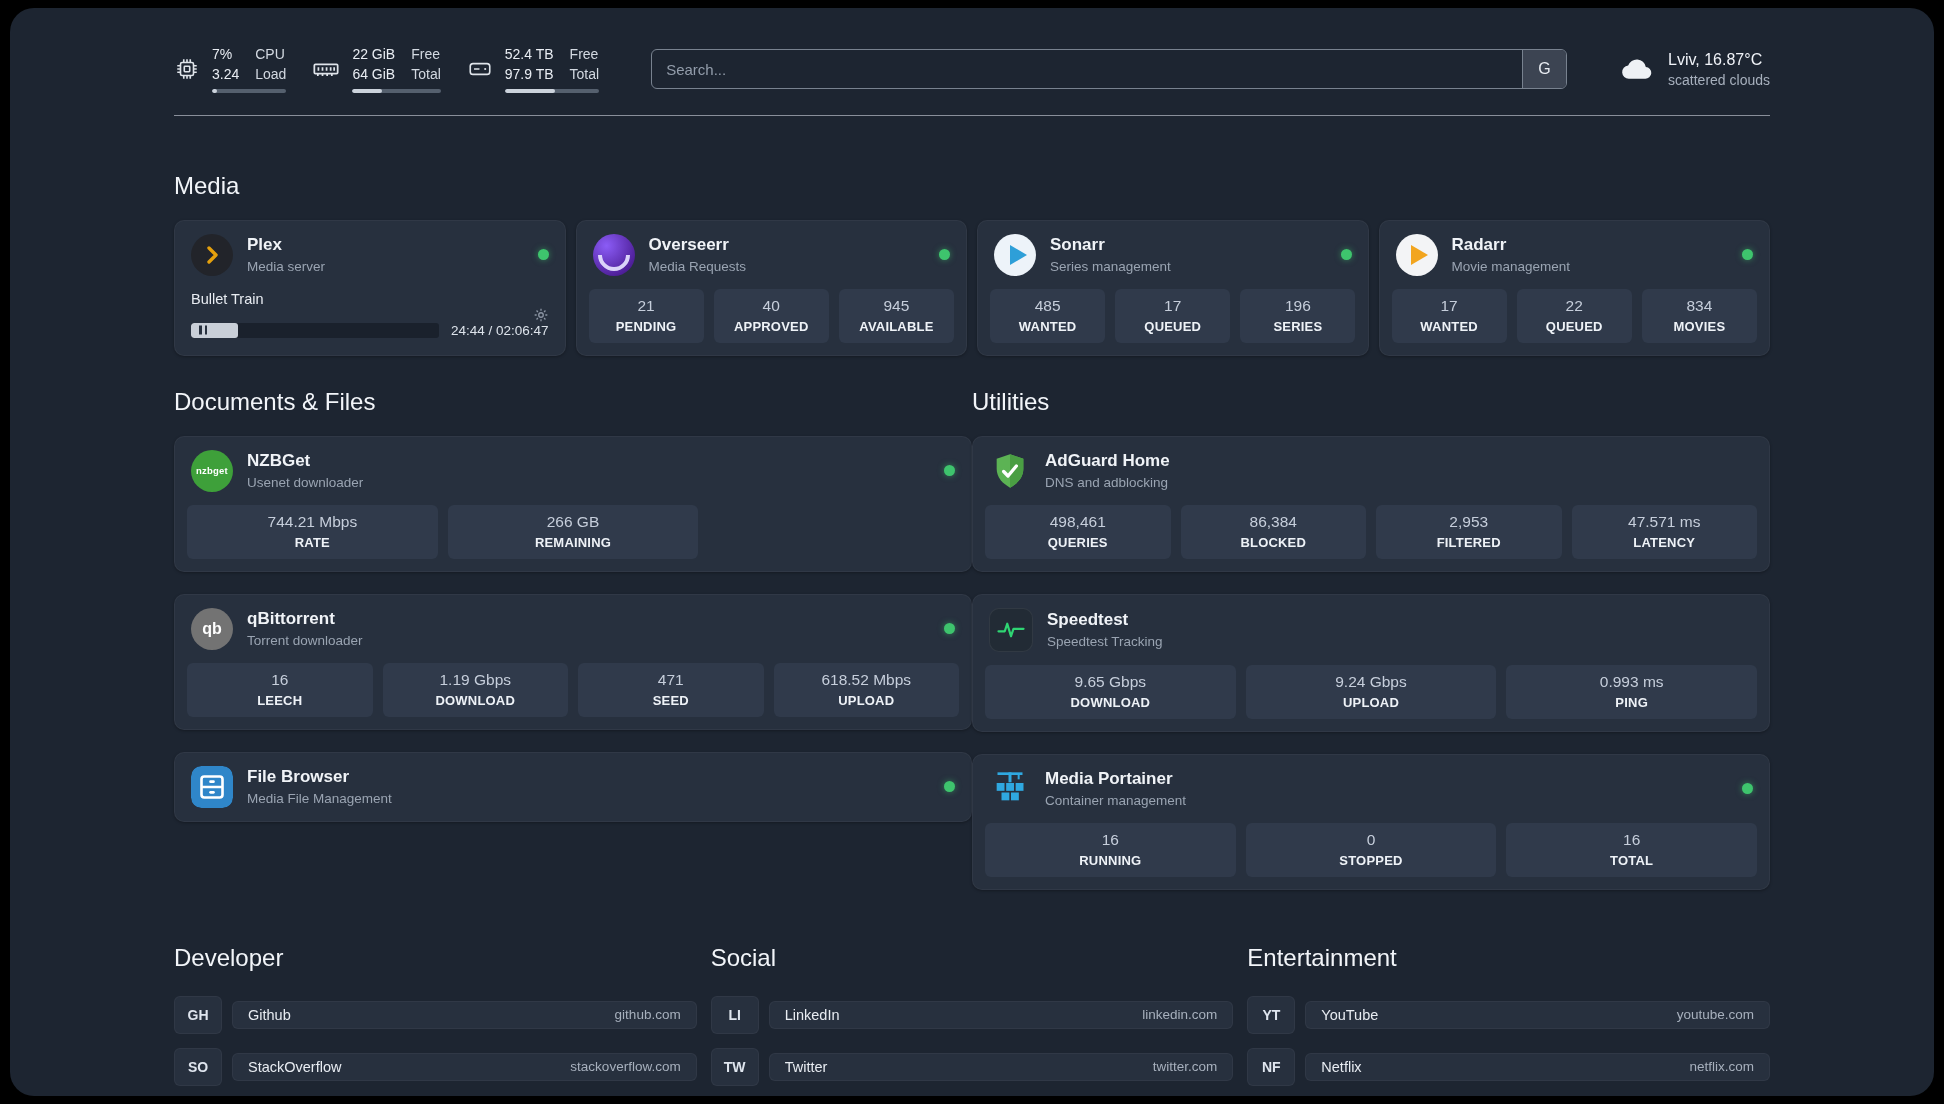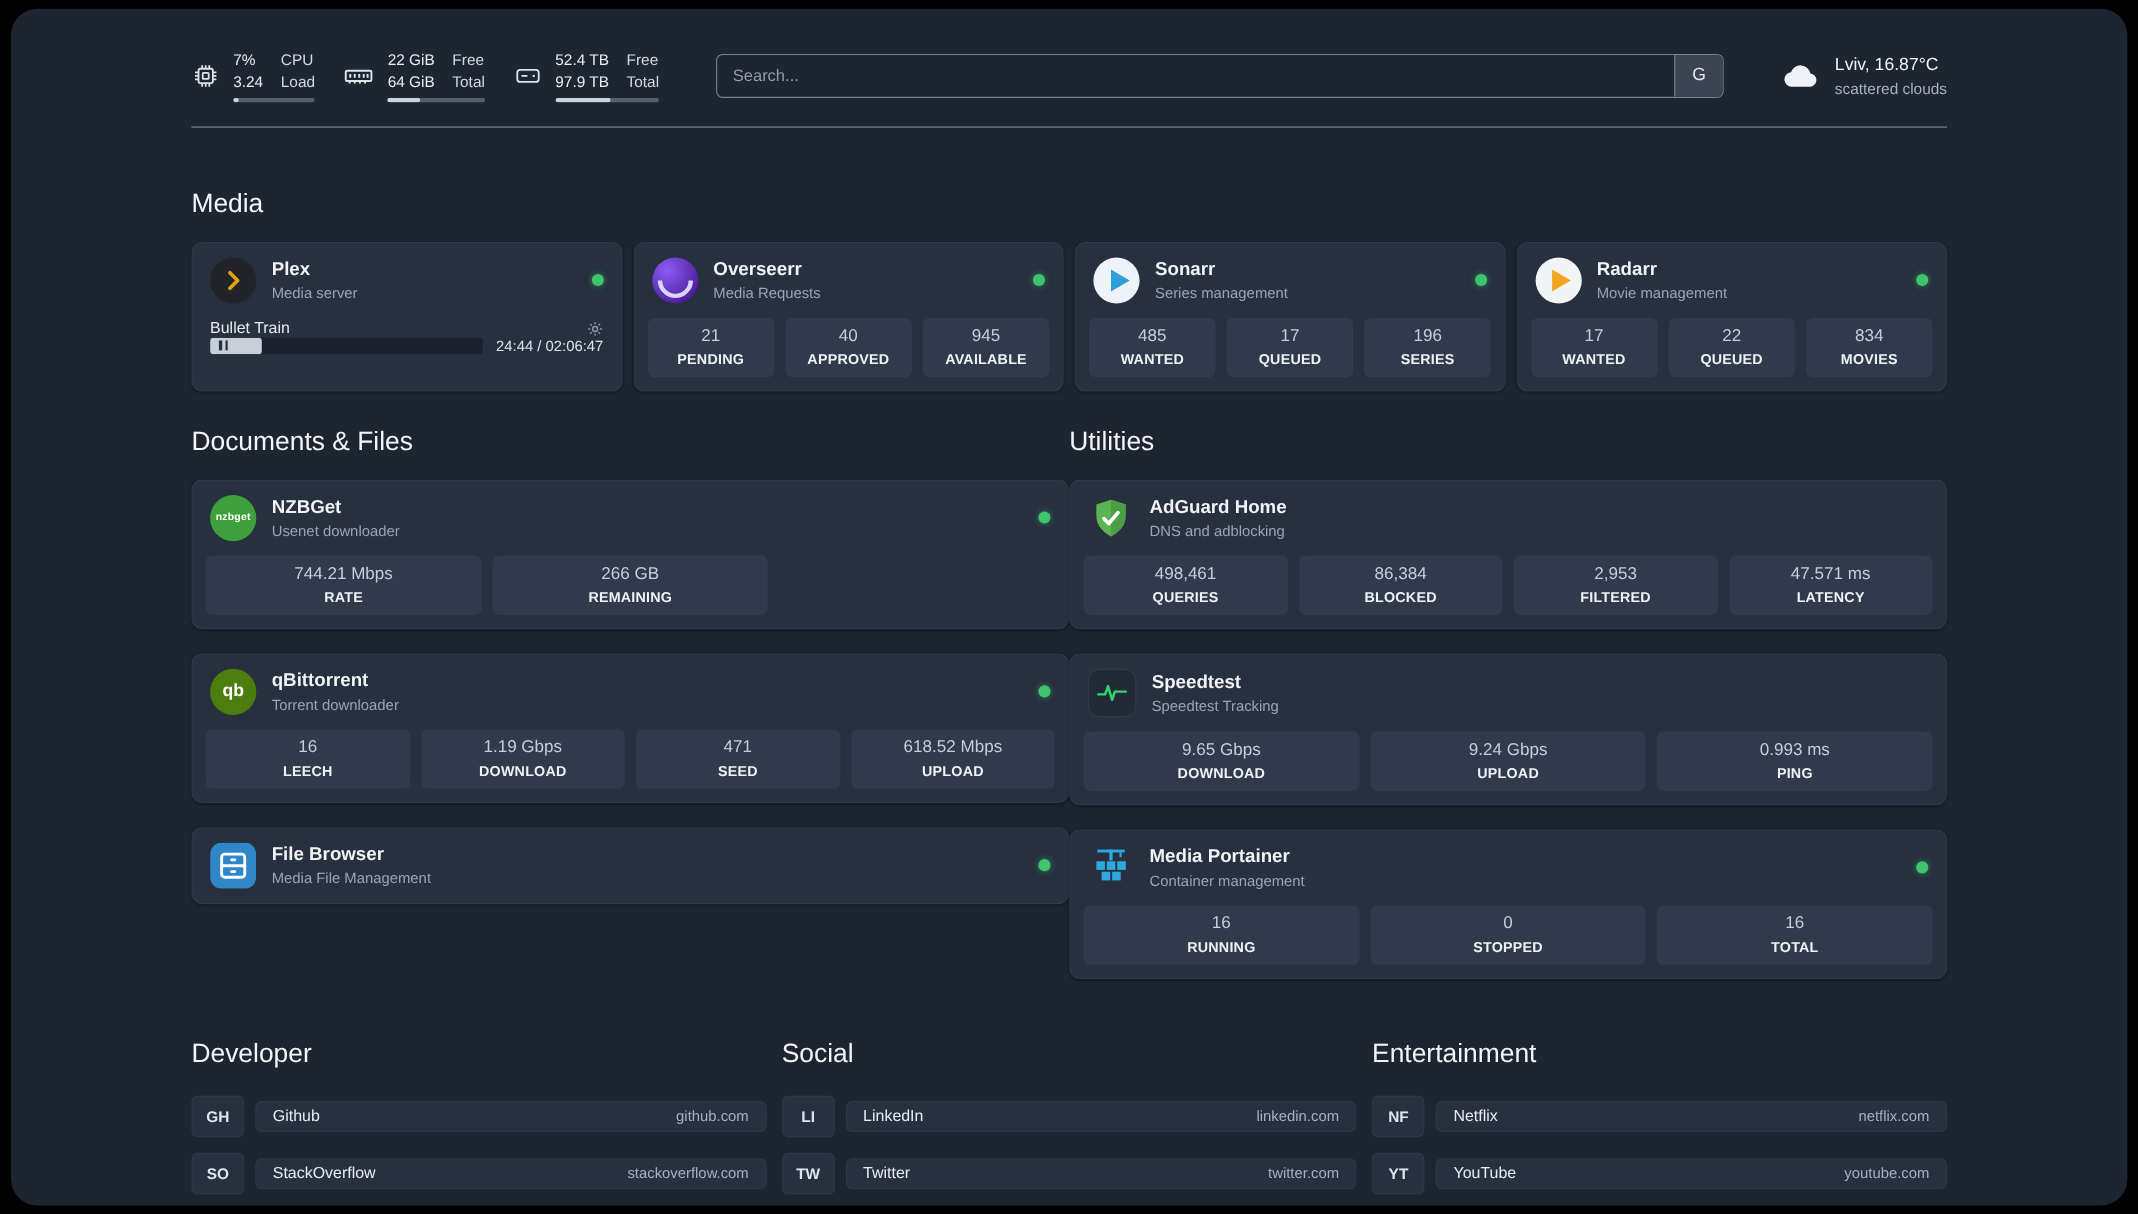--- a/index.html
+++ b/index.html
@@ -50,21 +50,21 @@
     box-shadow:0 0 6px rgba(62,196,109,.55);}
   .stats{display:grid;gap:10px;padding:0 12px 12px;}
   .cols-3{grid-template-columns:repeat(3,1fr);}
   .cols-4{grid-template-columns:repeat(4,1fr);}
   .stat{background:#303a4b;border-radius:6px;text-align:center;padding:8px 4px 9px;}
   .stat-value{font-size:15.5px;color:#c6cedb;}
   .stat-label{font-size:13px;font-weight:700;color:#eef2f7;margin-top:4px;letter-spacing:.2px;}
 
   
   .np{padding:2px 16px 15px;}
-  .np-row1{display:flex;align-items:flex-start;}
+  .np-row1{display:flex;align-items:flex-start;flex-direction:column;}
   .np-title{font-size:14.5px;color:#e8ecf2;}
   .np-gear{margin-left:auto;display:flex;cursor:pointer;}
   .np-row2{display:flex;align-items:center;gap:12px;}
   .np-bar{flex:1;height:15px;background:#1a212c;border-radius:3px;position:relative;overflow:hidden;cursor:pointer;}
   .np-fill{position:absolute;left:0;top:0;bottom:0;background:#c9cfd8;border-radius:3px;}
   .pause{position:absolute;left:8px;top:50%;transform:translateY(-50%);display:flex;gap:3px;}
   .pause i{width:2.6px;height:9px;background:#27303e;display:block;}
   .np-time{font-size:13.5px;color:#dde3eb;white-space:nowrap;}
 
   
@@ -74,21 +74,21 @@
     border:4.5px solid rgba(226,221,253,.95);border-right-color:transparent;
     border-bottom-color:transparent;transform:rotate(-135deg);}
   .icon.sonarr{background:#edf3f9;}
   .icon.radarr{background:#f3f4f6;}
   .tri{width:0;height:0;border-top:10px solid transparent;border-bottom:10px solid transparent;
     border-left:17px solid #2e9fd8;margin-left:6px;}
   .tri.amber{border-left-color:#f2a51f;}
   .icon.nzbget{background:#3ea03a;}
   .icon-text{color:#fff;font-weight:700;}
   .icon.nzbget .icon-text{font-size:9.5px;letter-spacing:.2px;}
-  .icon.qbittorrent{background:#4d7c0f;justify-content:center;}
+  .icon.qbittorrent{background:#737373;justify-content:center;}
   .icon.qbittorrent .icon-text{font-size:16px;}
   .icon.filebrowser{border-radius:10px;background:transparent;}
   .icon.speedtest{border-radius:10px;background:#222b35;border:1px solid rgba(255,255,255,.07);}
   .icon.adguard,.icon.portainer{background:transparent;overflow:visible;}
 
   
   .bookmarks{display:grid;grid-template-columns:1fr 1fr 1fr;gap:14px;margin-top:54px;}
   .bm-title{margin-bottom:24px;}
   .bm-row{display:flex;align-items:center;margin-bottom:14px;}
   .bm-abbr{width:46px;height:36px;border-radius:6px;background:#27303e;
@@ -529,31 +529,31 @@
           <span class="bm-pill">
             <span class="bm-name">Twitter</span>
             <span class="bm-url">twitter.com</span>
           </span>
         </div>
       </div>
 
       <div class="bm-col">
         <div class="section-title bm-title">Entertainment</div>
         <div class="bm-row">
+          <span class="bm-abbr">YT</span>
+          <span class="bm-pill">
+            <span class="bm-name">YouTube</span>
+            <span class="bm-url">youtube.com</span>
+          </span>
+        </div>
+        <div class="bm-row">
           <span class="bm-abbr">NF</span>
           <span class="bm-pill">
             <span class="bm-name">Netflix</span>
             <span class="bm-url">netflix.com</span>
           </span>
         </div>
-        <div class="bm-row">
-          <span class="bm-abbr">YT</span>
-          <span class="bm-pill">
-            <span class="bm-name">YouTube</span>
-            <span class="bm-url">youtube.com</span>
-          </span>
-        </div>
 
       </div>
     </div>
 
   </div>
 </div>
 
 </body></html>

